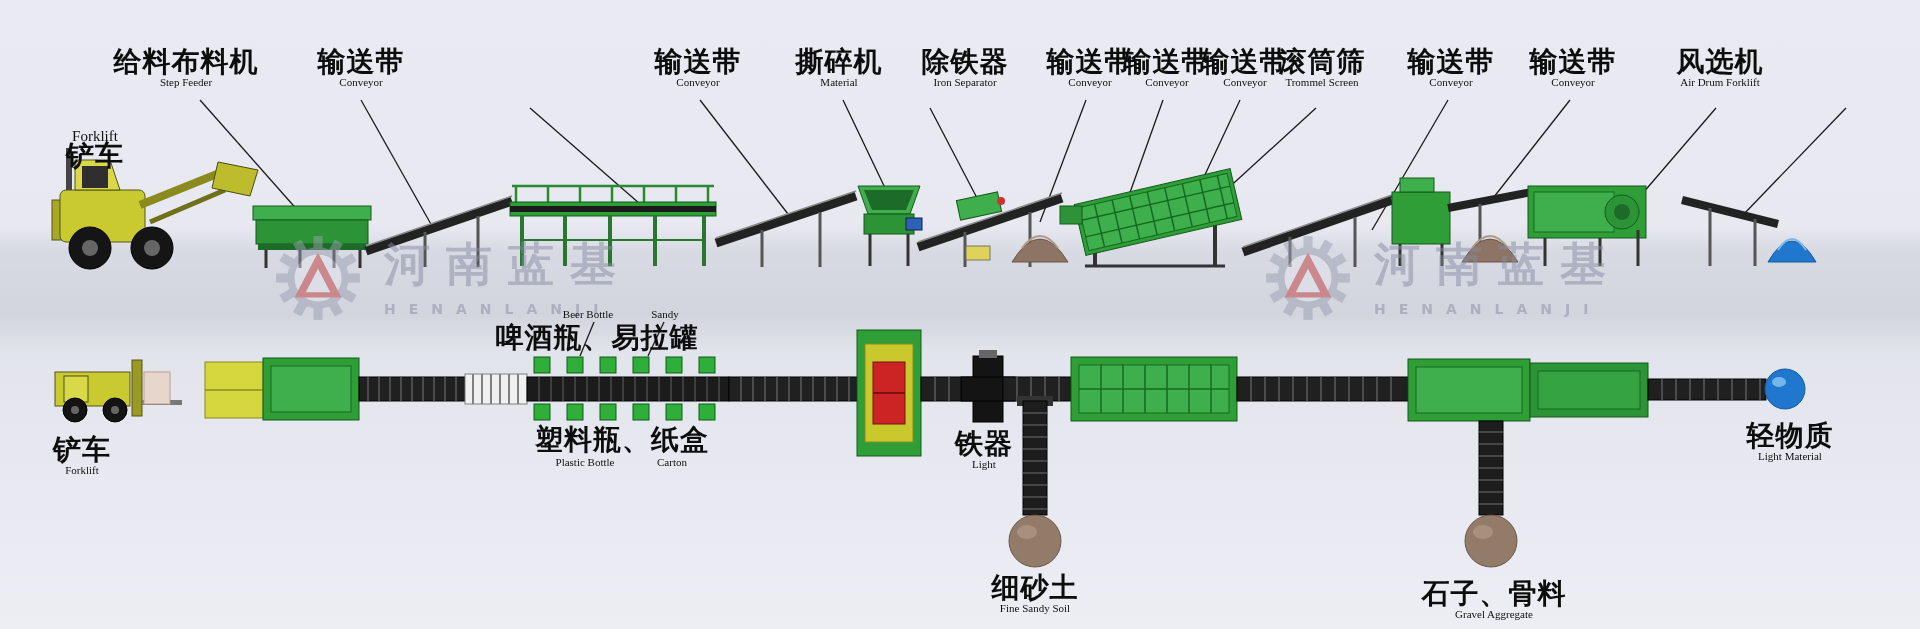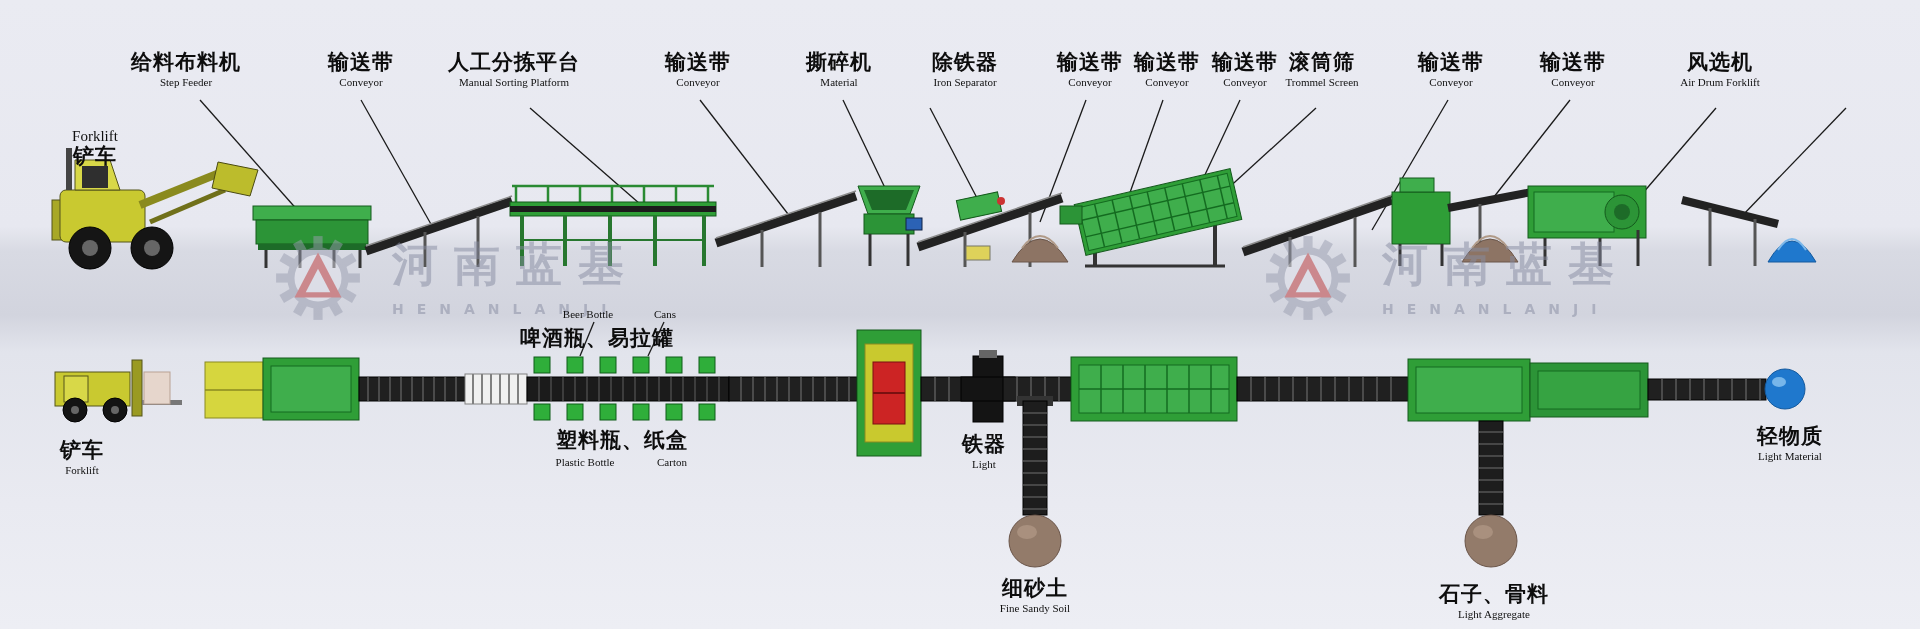--- a/index.html
+++ b/index.html
@@ -3,24 +3,24 @@
 <meta charset="utf-8">
 <style>
   html,body{margin:0;padding:0;background:#dfe1ea;}
   .stage{
     position:relative;width:1920px;height:629px;overflow:hidden;
     font-family:"DejaVu Sans",sans-serif;
     background:linear-gradient(180deg,#eaebf2 0%,#e7e8f0 36%,#d8dae3 40%,#d2d4de 50%,#e2e4ec 56%,#e9eaf1 80%,#edeef4 100%);
   }
   .art{position:absolute;left:0;top:0;}
   .lbl{position:absolute;transform:translateX(-50%);text-align:center;white-space:nowrap;z-index:5;}
-  .lbl .cn{display:block;font-weight:bold;font-size:21px;line-height:24px;color:#0d0d0d;letter-spacing:1px;text-align:center;}
+  .lbl .cn{display:block;font-weight:bold;font-size:28px;line-height:24px;color:#0d0d0d;letter-spacing:1px;text-align:center;}
   .lbl .en{display:block;font-family:"Liberation Serif",serif;font-size:11px;line-height:16px;color:#101010;}
   .lbl.en-first .en{font-size:15px;}
-  .watermark{position:absolute;top:232px;display:flex;align-items:center;gap:28px;opacity:.5;z-index:1;}
+  .watermark{position:absolute;top:232px;display:flex;align-items:center;gap:20px;opacity:.5;z-index:1;}
   .wm-text{display:flex;flex-direction:column;}
   .wm-cn{font-size:46px;font-weight:bold;letter-spacing:16px;color:#878ca2;line-height:50px;}
   .wm-en{font-size:14px;font-weight:bold;letter-spacing:13px;color:#878ca2;margin-top:12px;}
 </style>
 </head>
 <body>
 
 <div class="stage">
 
   <div class="watermark" style="left:272px">
@@ -463,24 +463,20 @@
   </svg>
 
   <div class="lbl" style="left:186px;top:50px">
     <span class="cn">给料布料机</span>
     <span class="en">Step Feeder</span>
   </div>
   <div class="lbl" style="left:361px;top:50px">
     <span class="cn">输送带</span>
     <span class="en">Conveyor</span>
   </div>
-  <div class="lbl" style="left:514px;top:50px">
-    <span class="cn">人工分拣平台</span>
-    <span class="en">Manual Sorting Platform</span>
-  </div>
   <div class="lbl" style="left:698px;top:50px">
     <span class="cn">输送带</span>
     <span class="en">Conveyor</span>
   </div>
   <div class="lbl" style="left:839px;top:50px">
     <span class="cn">撕碎机</span>
     <span class="en">Material</span>
   </div>
   <div class="lbl" style="left:965px;top:50px">
     <span class="cn">除铁器</span>
@@ -521,21 +517,21 @@
   </div>
   <div class="lbl" style="left:82px;top:438px">
     <span class="cn">铲车</span>
     <span class="en">Forklift</span>
   </div>
 
   <div class="lbl" style="left:588px;top:306px">
     <span class="en">Beer Bottle</span>
   </div>
   <div class="lbl" style="left:665px;top:306px">
-    <span class="en">Cans</span>
+    <span class="en">Sandy</span>
   </div>
   <div class="lbl" style="left:597px;top:326px">
     <span class="cn">啤酒瓶、易拉罐</span>
   </div>
 
   <div class="lbl" style="left:622px;top:428px">
     <span class="cn">塑料瓶、纸盒</span>
   </div>
   <div class="lbl" style="left:585px;top:454px">
     <span class="en">Plastic Bottle</span>
@@ -549,21 +545,21 @@
     <span class="en">Light</span>
   </div>
 
   <div class="lbl" style="left:1035px;top:576px">
     <span class="cn">细砂土</span>
     <span class="en">Fine Sandy Soil</span>
   </div>
 
   <div class="lbl" style="left:1494px;top:582px">
     <span class="cn">石子、骨料</span>
-    <span class="en">Light Aggregate</span>
+    <span class="en">Gravel Aggregate</span>
   </div>
 
   <div class="lbl" style="left:1790px;top:424px">
     <span class="cn">轻物质</span>
     <span class="en">Light Material</span>
   </div>
 
 </div>
 
 </body></html>

